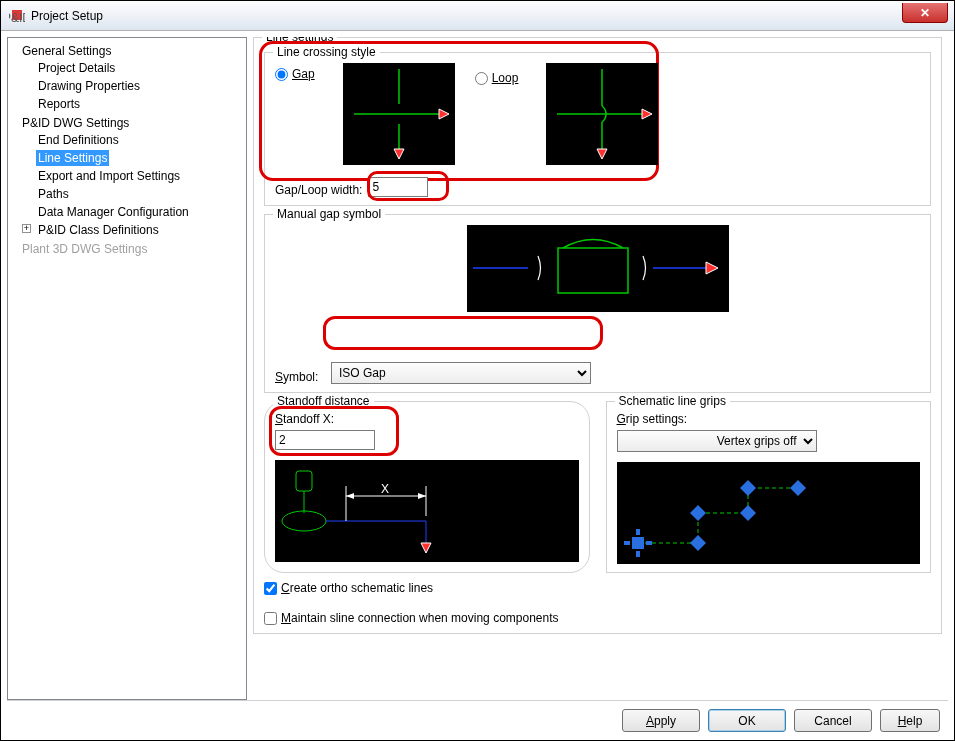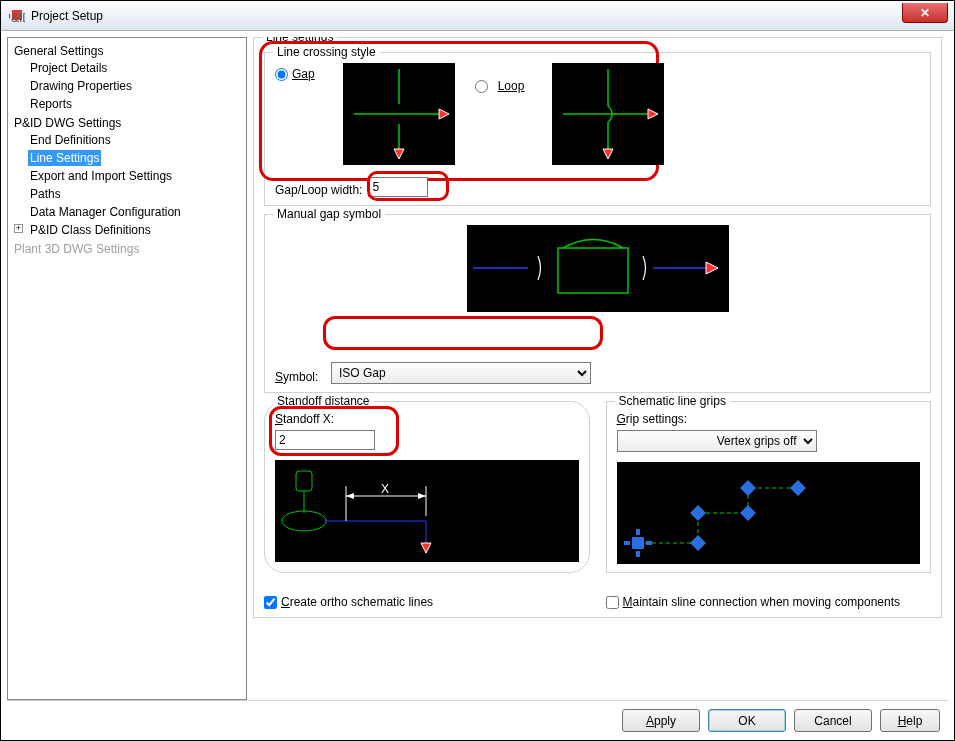--- a/index.html
+++ b/index.html
@@ -7,21 +7,21 @@
 
 
 .titlebar { height: 30px; background: linear-gradient(#fdfdfe, #eef2f7 50%, #dde6f0); border-bottom: 1px solid #b0b0b0; display:flex; align-items:center; padding: 0 4px; position:relative; }
 .titlebar .app-icon { width:16px; height:16px; margin:0 6px 0 4px; display:flex; align-items:center; justify-content:center; }
 .titlebar .title { color:#000; font-size:12px; }
 .titlebar .close-btn { position:absolute; right:6px; top:2px; width:46px; height:20px; background: linear-gradient(#e57373,#c9302c); border:1px solid #8b0000; border-top:none; border-radius:0 0 4px 4px; display:flex; align-items:center; justify-content:center; }
 .titlebar .close-btn span { color:#fff; font-weight:bold; font-size:12px; }
 
 
 .outer { display:flex; height: calc(100% - 30px - 40px); padding:6px 6px 0 6px; }
-.tree-pane { width: 240px; border:1px solid #828790; background:#fff; padding:4px 2px; overflow:auto;}
+.tree-pane { width: 240px; border:1px solid #828790; background:#fff; padding:4px 10px; overflow:auto;}
 .content-pane { flex:1; padding:0 6px; overflow:auto; position:relative; }
 
 
 .tree ul { list-style:none; padding-left:16px; }
 .tree > ul { padding-left:2px; }
 .tree li { line-height:16px; position:relative; padding:1px 0; }
 .tree .exp { position:absolute; left:-14px; top:3px; width:9px; height:9px; border:1px solid #919191; background:#fff; text-align:center; line-height:7px; font-size:9px; cursor:pointer; }
 .tree .lbl { padding:0 2px; cursor:default; display:inline-block; }
 .tree .lbl.selected { background:#3399ff; color:#fff; }
 .tree .lbl.disabled { color:#a0a0a0; }
@@ -120,21 +120,21 @@
           </label>
           <div class="pv">
             <svg width="110" height="100">
               <line x1="55" y1="5" x2="55" y2="40" stroke="#00c800" stroke-width="1.5"></line>
               <line x1="55" y1="60" x2="55" y2="90" stroke="#00c800" stroke-width="1.5"></line>
               <polygon points="55,95 50,85 60,85" fill="#ff3030" stroke="#fff"></polygon>
               <line x1="10" y1="50" x2="100" y2="50" stroke="#00c800" stroke-width="1.5"></line>
               <polygon points="105,50 95,45 95,55" fill="#ff3030" stroke="#fff"></polygon>
             </svg>
           </div>
-          <label class="radio" style="margin-top:16px;gap:6px;">
+          <label class="radio" style="margin-top:8px;">
             <input type="radio" name="cross" style="">
             <span><span class="underline">Loop</span></span>
           </label>
           <div class="pv">
             <svg width="110" height="100">
               <line x1="55" y1="5" x2="55" y2="42" stroke="#00c800" stroke-width="1.5"></line>
               <path d="M55 42 A10 10 0 0 1 55 58" fill="none" stroke="#00c800" stroke-width="1.5"></path>
               <line x1="55" y1="58" x2="55" y2="90" stroke="#00c800" stroke-width="1.5"></line>
               <polygon points="55,95 50,85 60,85" fill="#ff3030" stroke="#fff"></polygon>
               <line x1="10" y1="50" x2="100" y2="50" stroke="#00c800" stroke-width="1.5"></line>
@@ -229,21 +229,21 @@
                   <polygon points="130,17 138,25 130,33 122,25"></polygon>
                 </g>
               <g fill="#2a6fe0">
                   <polygon points="180,17 188,25 180,33 172,25"></polygon>
                 </g>
             </svg>
           </div>
         </div>
       </div>
 
-      <div class="two-col" style="margin-top:14px;">
+      <div class="two-col" style="margin-top:0;flex-direction:column;">
         <label class="chk col">
           <input type="checkbox" checked="" style="">
           <span><span class="underline">C</span><span>reate ortho schematic lines</span></span>
         </label>
         <label class="chk col">
           <input type="checkbox" style="">
           <span><span class="underline">M</span><span>aintain sline connection when moving components</span></span>
         </label>
       </div>
 

